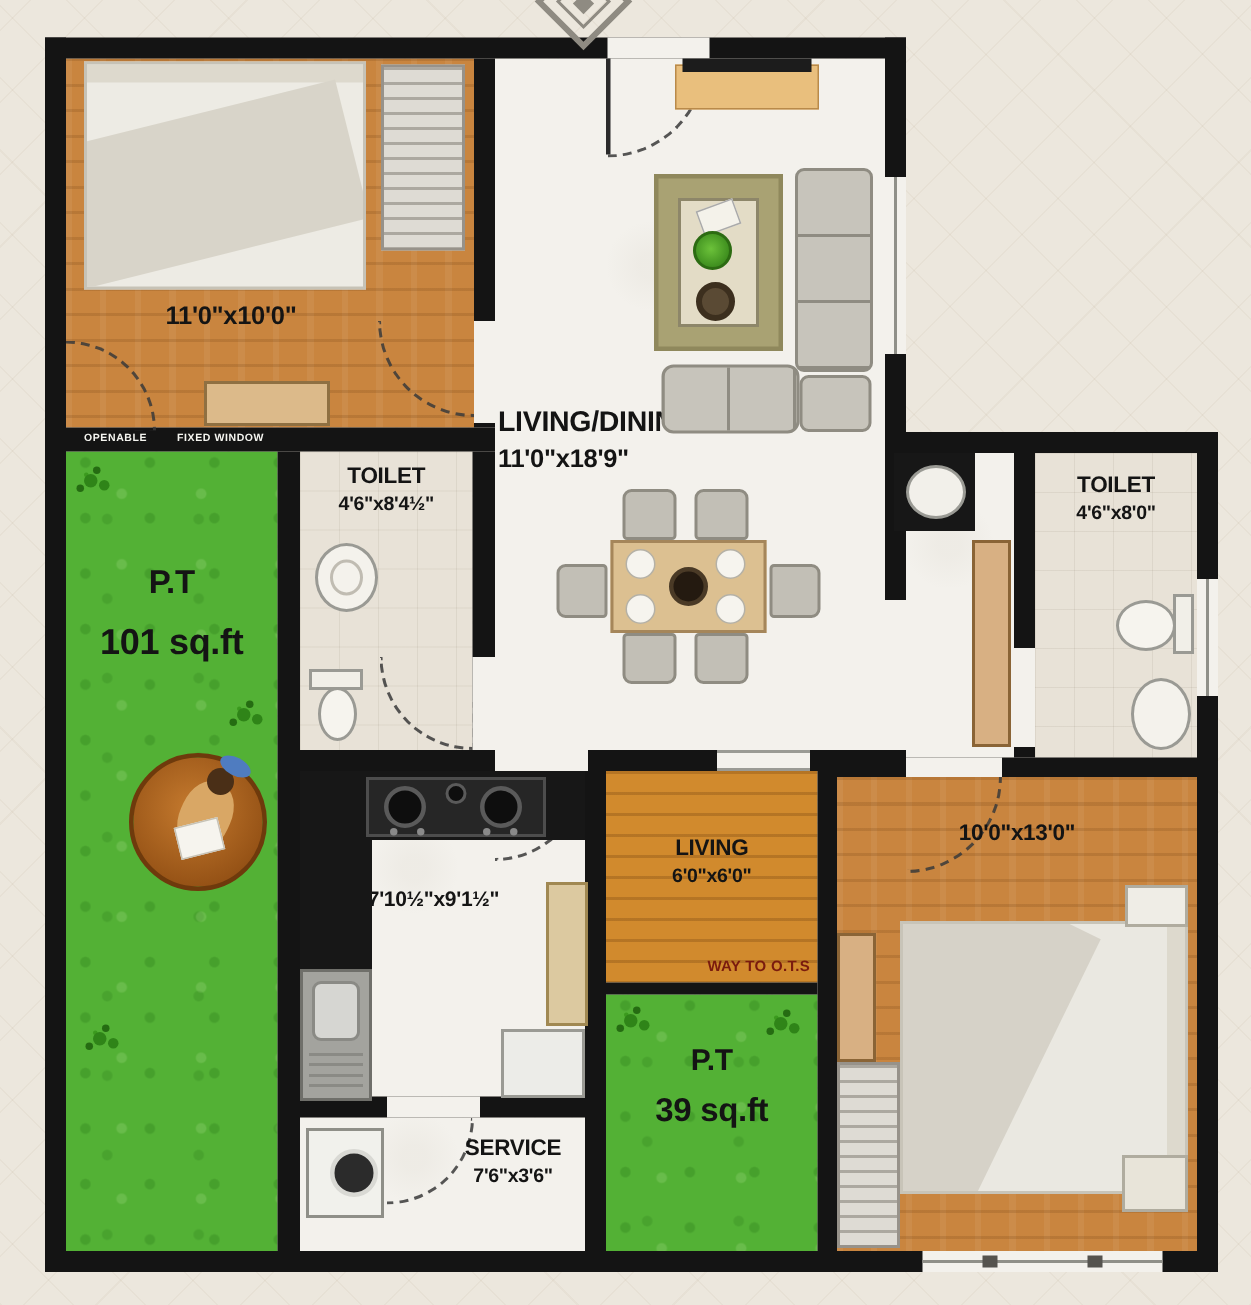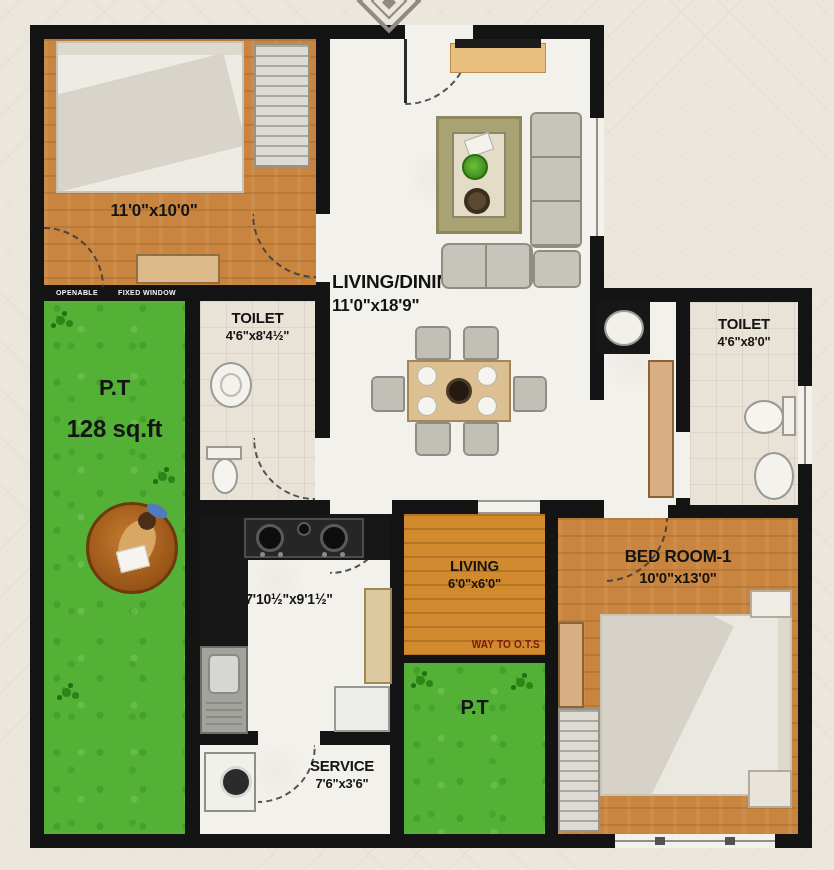--- a/index.html
+++ b/index.html
@@ -146,34 +146,34 @@
 <div class="rlabel" style="left:200px;top:308px;width:115px;">
   <span class="nm" style="font-size:15px;">TOILET</span>
   <span class="dm" style="font-size:13px;">4'6"x8'4½"</span>
 </div>
 <div class="rlabel" style="left:690px;top:314px;width:108px;">
   <span class="nm" style="font-size:15px;">TOILET</span>
   <span class="dm" style="font-size:13px;">4'6"x8'0"</span>
 </div>
 <div class="rlabel" style="left:44px;top:374px;width:141px;">
   <span class="nm" style="font-size:22px;">P.T</span>
-  <span class="dm" style="font-size:24px;margin-top:10px;">128 sq.ft</span>
+  <span class="dm" style="font-size:24px;margin-top:10px;">101 sq.ft</span>
 </div>
 <div class="rlabel" style="left:204px;top:590px;width:170px;">
   <span class="dm" style="font-size:14px;">7'10½"x9'1½"</span>
 </div>
 <div class="rlabel" style="left:404px;top:556px;width:141px;">
   <span class="nm" style="font-size:15px;">LIVING</span>
   <span class="dm" style="font-size:13px;">6'0"x6'0"</span>
 </div>
 <div class="rlabel" style="left:404px;top:694px;width:141px;">
   <span class="nm" style="font-size:20px;">P.T</span>
+  <span class="dm" style="font-size:22px;margin-top:6px;">39 sq.ft</span>
 </div>
 <div class="rlabel" style="left:558px;top:546px;width:240px;">
-  <span class="nm" style="font-size:17px;">BED ROOM-1</span>
   <span class="dm" style="font-size:15px;">10'0"x13'0"</span>
 </div>
 <div class="rlabel" style="left:292px;top:756px;width:100px;">
   <span class="nm" style="font-size:15px;">SERVICE</span>
   <span class="dm" style="font-size:13px;">7'6"x3'6"</span>
 </div>
 <div class="rlabel" style="left:430px;top:638px;width:110px;text-align:right;font-size:10px;color:#7a1b0e;letter-spacing:.2px;">WAY TO O.T.S</div>
 
 <div class="furn" style="left:56px;top:41px;width:188px;height:152px;background:#edebe4;border:2px solid #c6c2b6;overflow:hidden;">
   <div class="abs" style="left:0;top:0;width:100%;height:12px;background:#ddd9cd;"></div>

